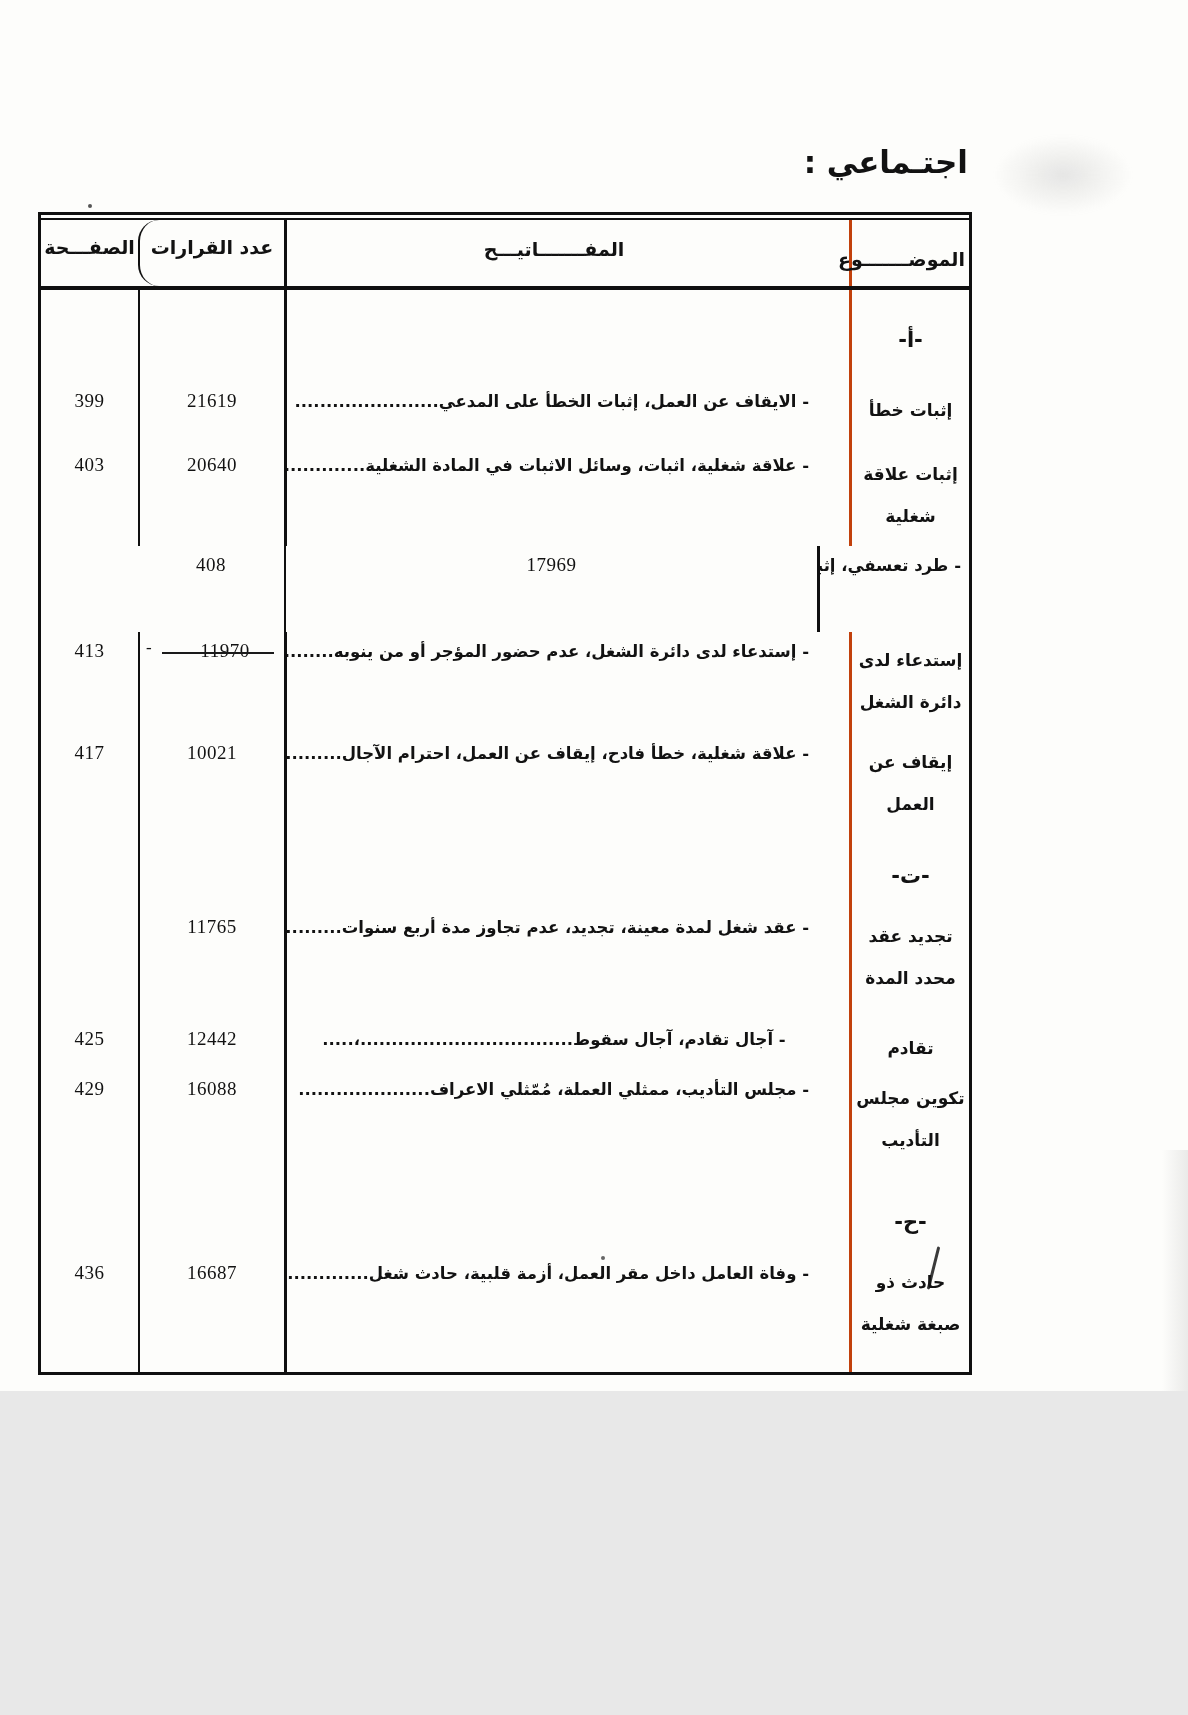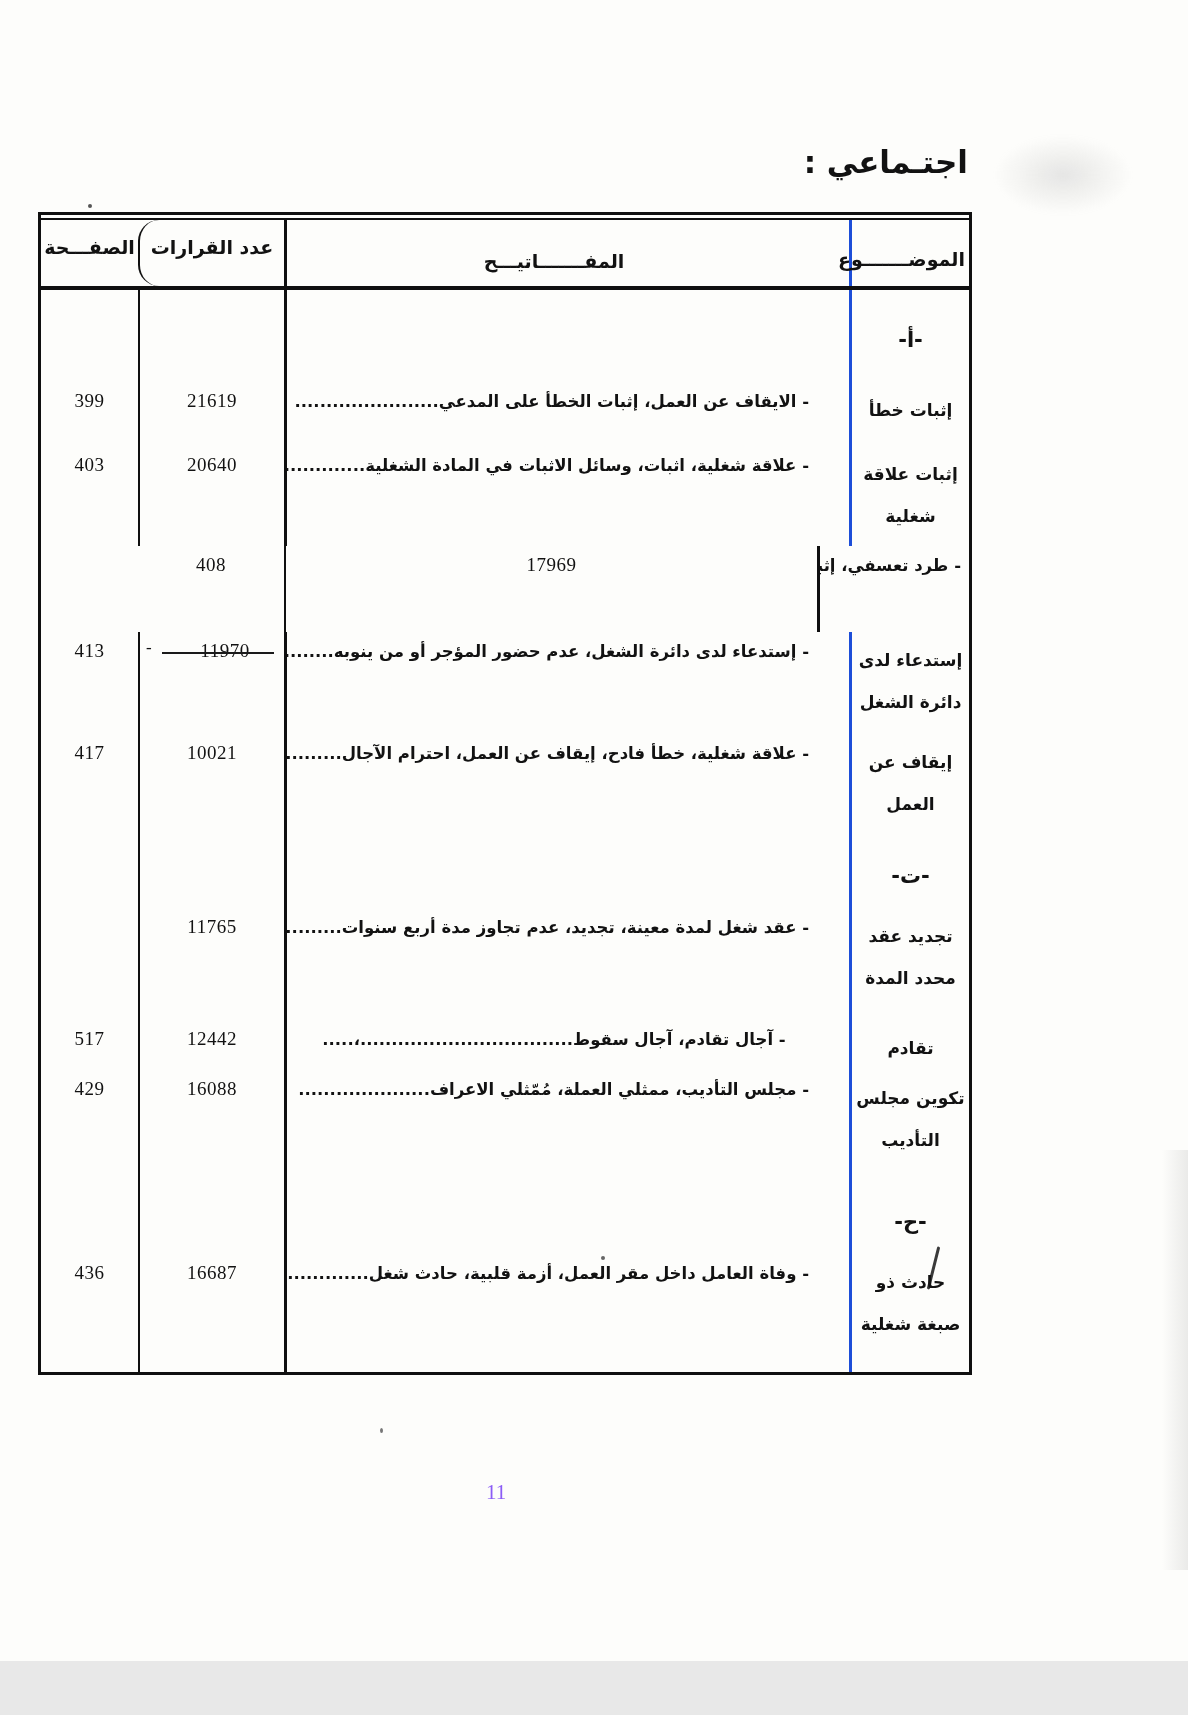--- a/index.html
+++ b/index.html
@@ -1,18 +1,18 @@
 <!DOCTYPE html>
 <html lang="ar"><head>
 <meta charset="utf-8">
 <style>
   html,body{margin:0;padding:0;background:#e8e8e8;}
   .page{
     position:relative;
-    width:1188px;height:1661px;
+    width:1188px;height:1391px;
     margin:0 auto;
     background:#fdfdfb;
     overflow:hidden;
     font-family:"DejaVu Sans",sans-serif;
     color:#121212;
   }
   
   .smudge-top-right{
     position:absolute;right:55px;top:135px;width:140px;height:80px;
     background:radial-gradient(ellipse at center,rgba(170,170,170,0.28),transparent 70%);
@@ -42,21 +42,21 @@
     border:3px solid #101010;
     direction:rtl;
     box-sizing:border-box;
     background:transparent;
   }
   .grid-row{
     display:grid;
     grid-template-columns:152px 533px 146px 97px; 
   }
   .cell{box-sizing:border-box;min-width:0;}
-  .cell-subject{border-left:3px solid #1d4ed8;margin-left:32px;}
+  .cell-subject{border-left:3px solid #c2410c;margin-left:32px;}
   .cell-keys{border-left:3px solid #101010;}
   .cell-decisions{border-left:2px solid #101010;position:relative;}
 
   
   .thead{
     margin-top:3px;
     border-top:2px solid #101010;
     border-bottom:4px solid #101010;
   }
   .thead .cell{
@@ -122,21 +122,21 @@
   <div class="speck-1"></div>
   <div class="speck-2"></div>
   <div class="speck-3"></div>
   <div class="handwritten-slash"></div>
 
   <div class="doc-title">اجتـماعي :</div>
 
   <div class="doc-table">
     <div class="grid-row thead">
       <div class="cell cell-subject">الموضـــــــوع</div>
-      <div class="cell cell-keys" style="text-align:center;white-space:normal;padding-top:28px;font-size:19px;">المفـــــــاتيـــح</div>
+      <div class="cell cell-keys" style="text-align:center;white-space:normal;padding-top:16px;font-size:19px;">المفـــــــاتيـــح</div>
       <div class="cell cell-decisions" style="font-family:'DejaVu Sans',sans-serif;font-weight:700;border-radius:21px;">عدد القرارات</div>
       <div class="cell cell-page" style="font-family:'DejaVu Sans',sans-serif;font-weight:700;border-radius:23px;">الصفـــحة</div>
     </div>
     <div class="tbody">
         <div class="grid-row section-row">
           <div class="cell cell-subject">
             <span class="txt">-أ-</span>
           </div>
           <div class="cell cell-keys"></div>
           <div class="cell cell-decisions"></div>
@@ -181,21 +181,21 @@
         </div>
         <div class="grid-row entry-row">
           <div class="cell cell-subject"><span class="txt">تجديد عقد محدد المدة</span></div>
           <div class="cell cell-keys"><span class="txt">- عقد شغل لمدة معينة، تجديد، عدم تجاوز مدة أربع سنوات.........</span></div>
           <div class="cell cell-decisions"><span class="txt">11765</span></div>
         </div>
         <div class="grid-row entry-row">
           <div class="cell cell-subject"><span class="txt">تقادم</span></div>
           <div class="cell cell-keys"><span class="txt">- آجال تقادم، آجال سقوط..................................،.....</span></div>
           <div class="cell cell-decisions"><span class="txt">12442</span></div>
-          <div class="cell cell-page"><span class="txt">517</span></div>
+          <div class="cell cell-page"><span class="txt">425</span></div>
         </div>
         <div class="grid-row entry-row">
           <div class="cell cell-subject"><span class="txt">تكوين مجلس التأديب</span></div>
           <div class="cell cell-keys"><span class="txt">- مجلس التأديب، ممثلي العملة، مُمّثلي الاعراف.....................</span></div>
           <div class="cell cell-decisions"><span class="txt">16088</span></div>
           <div class="cell cell-page"><span class="txt">429</span></div>
         </div>
         <div class="grid-row section-row">
           <div class="cell cell-subject">
             <span class="txt">-ح-</span>

